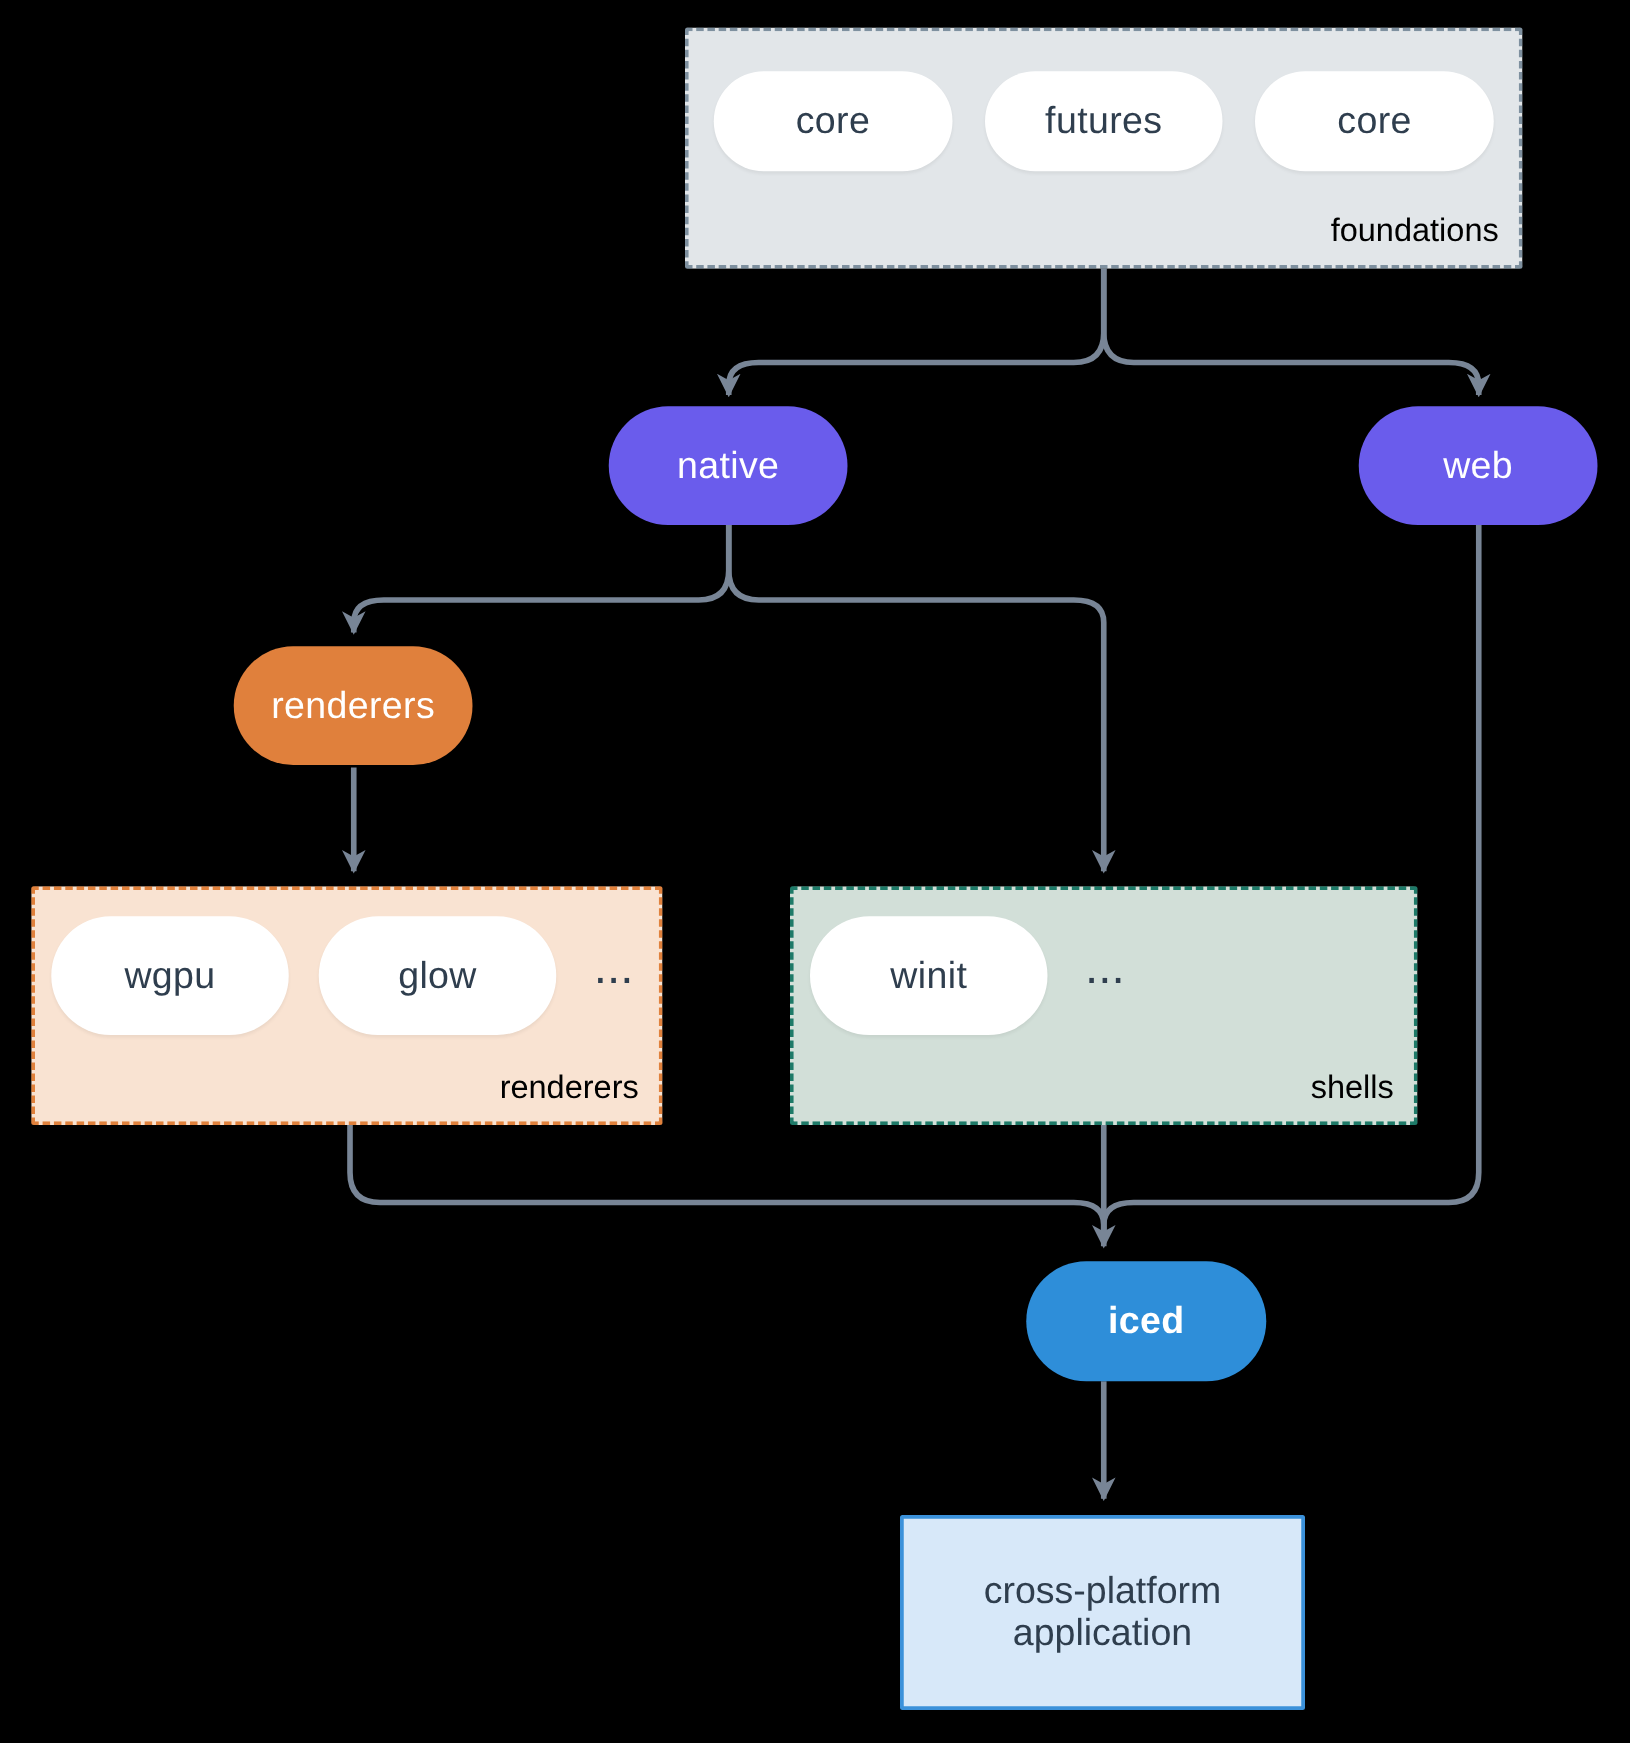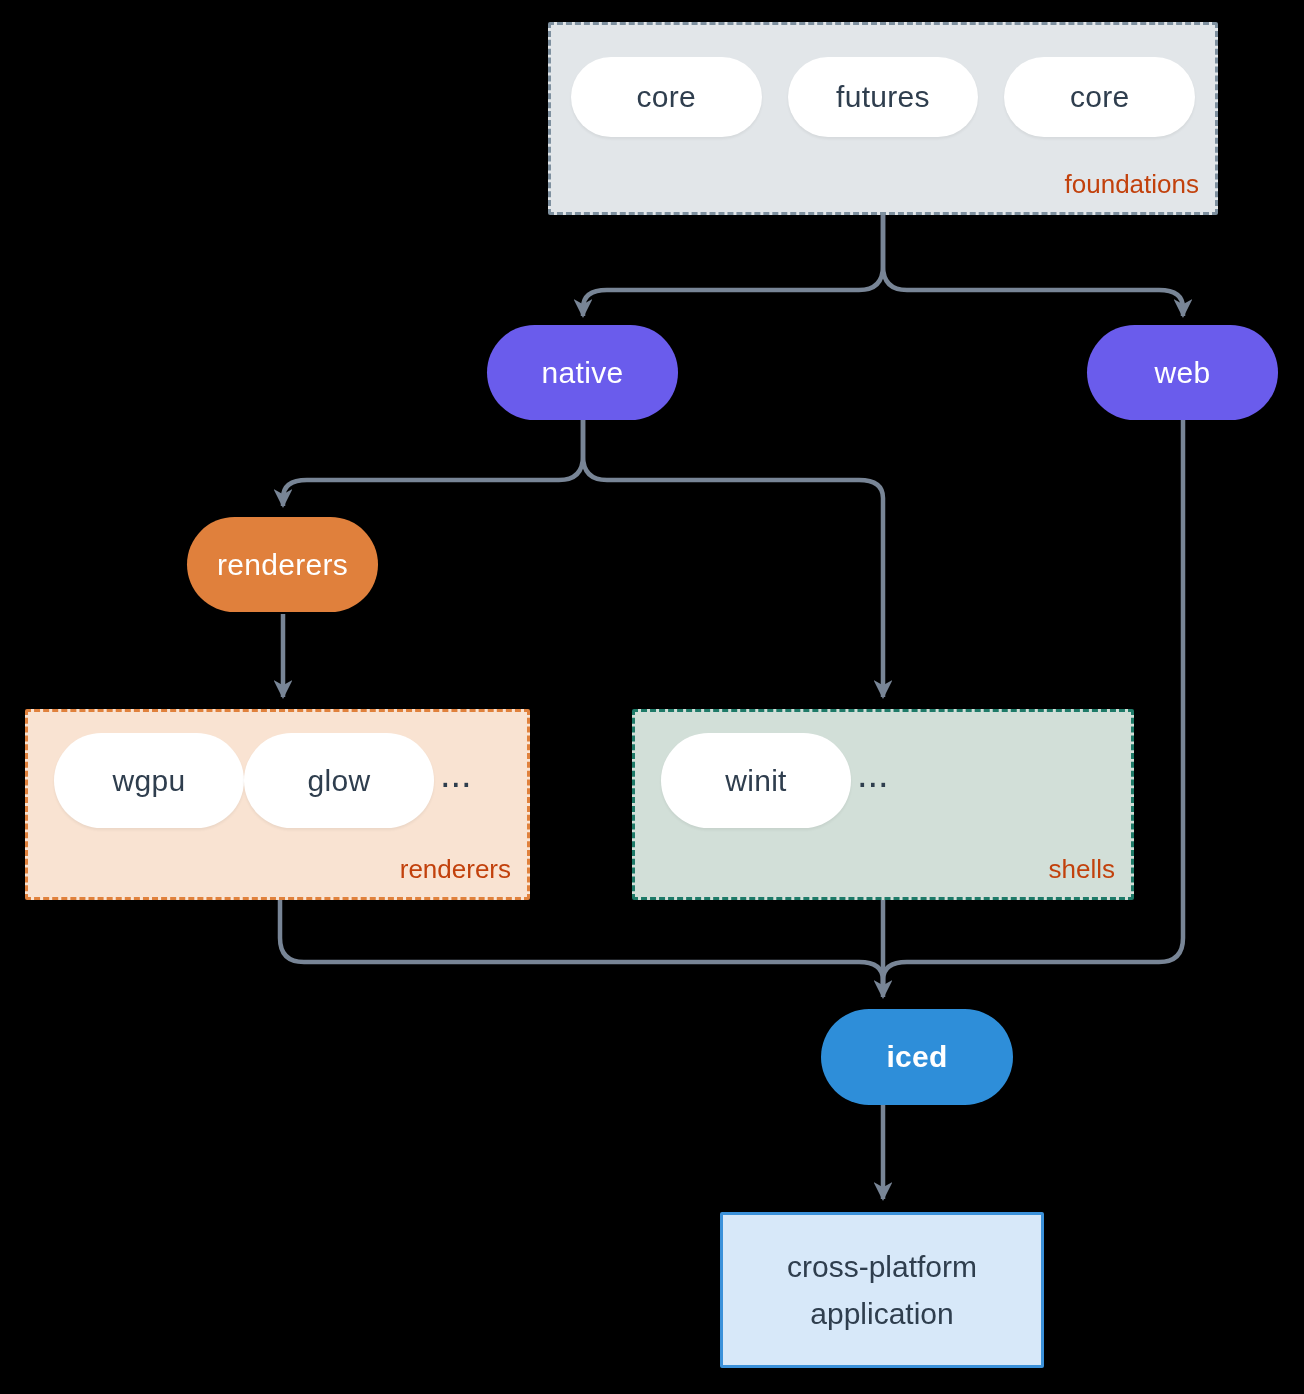--- a/index.html
+++ b/index.html
@@ -23,38 +23,38 @@
   .group.foundations { left:548px; top:22px;  width:670px; height:193px;
                        background:#e2e6e9; border:3px dashed #7e909f; }
   .group.renderers   { left:25px;  top:709px; width:505px; height:191px;
                        background:#f9e3d2; border:3px dashed #e0813c; }
   .group.shells      { left:632px; top:709px; width:502px; height:191px;
                        background:#d2dfd8; border:3px dashed #1e7a68; }
 
   .pills-row { position:absolute; display:flex; }
   .foundations .pills-row { left:20px; right:20px; top:32px; gap:26px; }
   .foundations .pills-row .pill { flex:1; height:80px; border-radius:40px; }
-  .renderers .pills-row, .shells .pills-row { left:26px; top:21px; }
+  .renderers .pills-row, .shells .pills-row { left:13px; top:21px; gap:24px; }
   .renderers .pills-row .pill, .shells .pills-row .pill { width:190px; height:95px; }
 
   .ellipsis { align-self:center; font-size:38px; color:#2f3e4e; margin:-12px 0 0 6px; }
 
   .group-label { position:absolute; right:16px; bottom:12px;
-                 font-size:26px; color:#c2410c; }
+                 font-size:26px; color:#000000; }
 
   .node.native   { left:487px;  top:325px;  width:191px; height:95px; }
   .node.web      { left:1087px; top:325px;  width:191px; height:95px; }
   .node.graphics { left:187px;  top:517px;  width:191px; height:95px; }
   .node.iced     { left:821px;  top:1009px; width:192px; height:96px;font-weight:bold; }
 
   .appbox { left:720px; top:1212px; width:324px; height:156px;
             background:#d7e8f9; border:3px solid #3b91da; border-radius:2px;
             display:flex; align-items:center; justify-content:center;
             text-align:center; color:#2f3e4e; font-size:30px;
-            line-height:47px; padding:0 22px; }
+            line-height:34px; padding:0 22px; }
 </style>
 </head>
 <body>
 
 <div class="canvas">
 
   <svg class="edges" width="1304" height="1394" viewBox="0 0 1304 1394">
     <defs>
       <marker id="arrow" viewBox="0 0 10 10" refX="9" refY="5" markerWidth="4.2" markerHeight="4.2" orient="auto">
         <path d="M0 0 L10 5 L0 10 L2.8 5 z" fill="#788596"></path>

